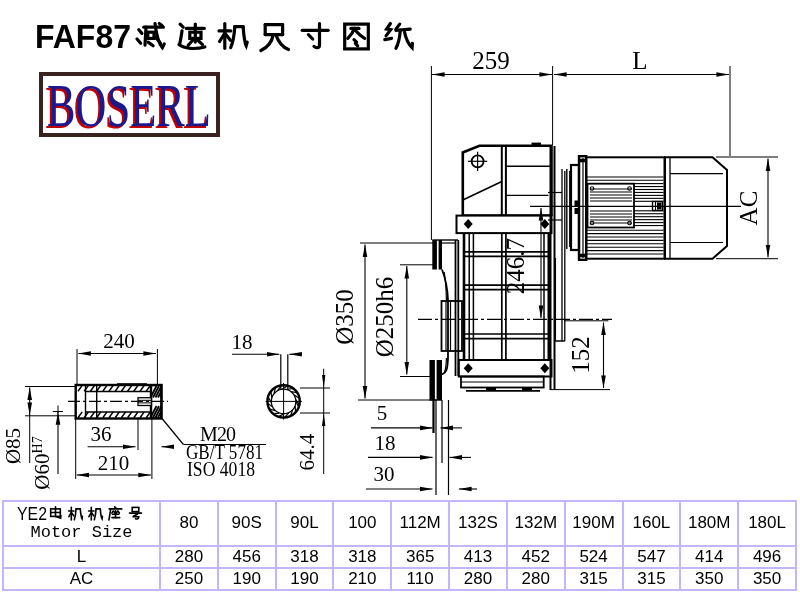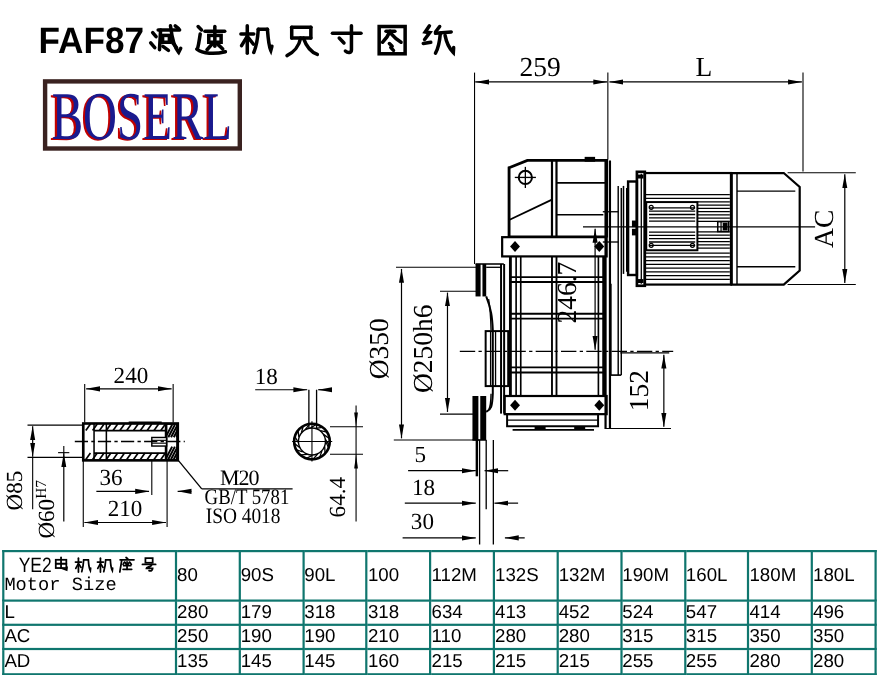--- a/index.html
+++ b/index.html
@@ -1,19 +1,19 @@
 <!DOCTYPE html>
 <html><head>
 <meta charset="utf-8">
 <style>
 html,body{margin:0;padding:0;background:#fff;width:800px;height:614px;overflow:hidden}
 #page{position:relative;width:800px;height:614px;font-family:"Liberation Sans",sans-serif}
 svg text{font-family:"Liberation Serif",serif;fill:#000}
 #tbl{position:absolute;left:2px;top:499.5px;width:795px;border-collapse:collapse;font-family:"Liberation Sans",sans-serif;table-layout:fixed}
-#tbl td{border:2px solid #0f766e;padding:0;font-size:17px;color:#000;overflow:hidden}
+#tbl td{border:2px solid #c4b5fd;text-align:center;padding:0;font-size:17px;color:#000;overflow:hidden}
 </style>
 </head>
 <body>
 <div id="page">
 <svg id="dwg" width="800" height="614" style="position:absolute;left:0;top:0">
 
 <text x="35" y="48" style="font-family:'Liberation Sans',sans-serif;font-weight:bold" font-size="33.5" textLength="96" lengthAdjust="spacingAndGlyphs">FAF87</text>
 
 <g>
         <line x1="138.8" y1="29.7" x2="141.9" y2="33.4" stroke="#000" stroke-width="3.2" stroke-linecap="round"></line>
@@ -484,58 +484,44 @@
           <td>132S</td>
           <td>132M</td>
           <td>190M</td>
           <td>160L</td>
           <td>180M</td>
           <td>180L</td>
         </tr>
 <tr style="height:22px">
           <td>L</td>
           <td>280</td>
-          <td>179</td>
+          <td>456</td>
           <td>318</td>
           <td>318</td>
-          <td>634</td>
+          <td>365</td>
           <td>413</td>
           <td>452</td>
           <td>524</td>
           <td>547</td>
           <td>414</td>
           <td>496</td>
         </tr>
 <tr style="height:22.5px">
           <td>AC</td>
           <td>250</td>
           <td>190</td>
           <td>190</td>
           <td>210</td>
           <td>110</td>
           <td>280</td>
           <td>280</td>
           <td>315</td>
           <td>315</td>
           <td>350</td>
           <td>350</td>
-        </tr>
-<tr style="height:22.5px">
-          <td>AD</td>
-          <td>135</td>
-          <td>145</td>
-          <td>145</td>
-          <td>160</td>
-          <td>215</td>
-          <td>215</td>
-          <td>215</td>
-          <td>255</td>
-          <td>255</td>
-          <td>280</td>
-          <td>280</td>
         </tr>
 </tbody>
     </table>
 <svg width="800" height="614" style="position:absolute;left:0;top:0;pointer-events:none">
 
 <g>
         <text x="17" y="520" font-size="19" textLength="30" lengthAdjust="spacingAndGlyphs" style="font-family:'Liberation Sans',sans-serif;fill:#000">YE2</text>
         <rect x="50.7" y="508.9" width="9.6" height="7.5" fill="none" stroke="#000" stroke-width="1.6"></rect>
         <line x1="55.5" y1="506.8" x2="55.5" y2="516.4" stroke="#000" stroke-width="1.6" stroke-linecap="round"></line>
         <line x1="50.7" y1="512.5" x2="60.3" y2="512.5" stroke="#000" stroke-width="1.6" stroke-linecap="round"></line>

